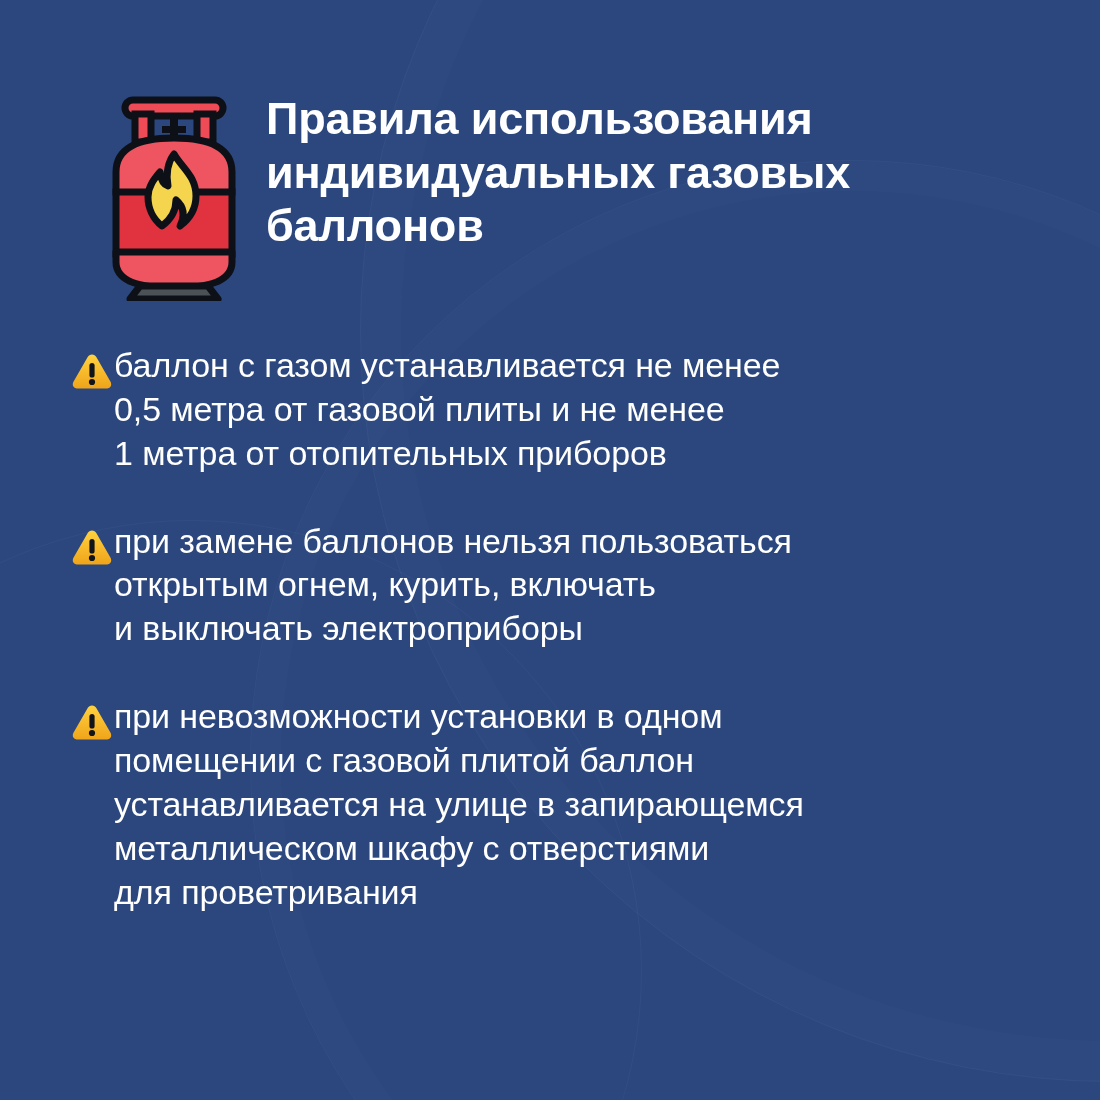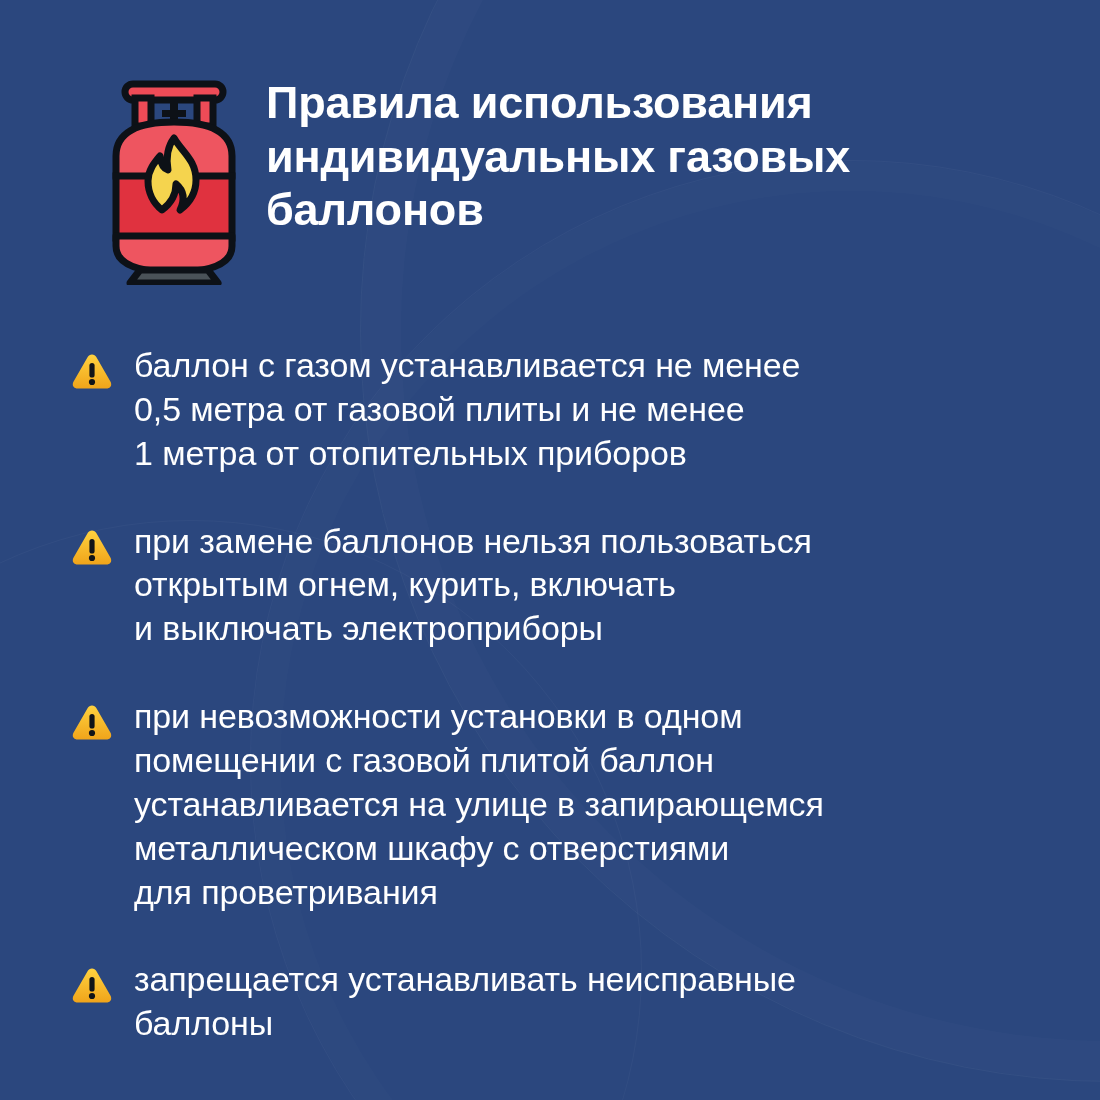--- a/index.html
+++ b/index.html
@@ -50,21 +50,21 @@
     height: 900px;
     left: -260px;
     top: 520px;
     border: 1px solid rgba(255,255,255,0.03);
   }
 
   
   .header {
     position: absolute;
     left: 104px;
-    top: 72px;
+    top: 88px;
     width: 920px;
     display: flex;
     align-items: flex-start;
     gap: 22px;
   }
   .cylinder-wrap {
     flex: 0 0 auto;
     width: 140px;
     height: 205px;
     margin-top: 8px;
@@ -89,21 +89,20 @@
   
   .rules {
     position: absolute;
     left: 70px;
     top: 344px;
     width: 960px;
   }
   .rule-item {
     display: flex;
     align-items: flex-start;
-    gap: 20px;
     margin-bottom: 44px;
   }
   .rule-item:last-child { margin-bottom: 0; }
 
   .warn-icon {
     flex: 0 0 auto;
     width: 44px;
     height: 44px;
     margin-top: 6px;
   }
@@ -222,32 +221,15 @@
           <circle cx="22" cy="32" r="3.1" fill="#111418"></circle>
         </svg>
       </span>
       <span class="rule-text">при невозможности установки в одном
 помещении с газовой плитой баллон
 устанавливается на улице в запирающемся
 металлическом шкафу с отверстиями
 для проветривания</span>
     </div>
 
-    <div class="rule-item">
-      <span class="warn-icon">
-        <svg viewBox="0 0 44 44" xmlns="http://www.w3.org/2000/svg">
-          <defs>
-            <linearGradient id="wg4" x1="0" y1="0" x2="0" y2="1">
-              <stop offset="0%" stop-color="#ffd23f"></stop>
-              <stop offset="100%" stop-color="#f0a41a"></stop>
-            </linearGradient>
-          </defs>
-          <path d="M22 4.5 C24 4.5 25.4 5.6 26.3 7.1 L40.4 31.6 C41.4 33.4 41.5 35.2 40.6 36.6 C39.7 38 38.1 38.6 36.1 38.6 L7.9 38.6 C5.9 38.6 4.3 38 3.4 36.6 C2.5 35.2 2.6 33.4 3.6 31.6 L17.7 7.1 C18.6 5.6 20 4.5 22 4.5 Z" fill="url(#wg4)"></path>
-          <rect x="19.4" y="13" width="5.2" height="14.5" rx="2.6" fill="#111418"></rect>
-          <circle cx="22" cy="32" r="3.1" fill="#111418"></circle>
-        </svg>
-      </span>
-      <span class="rule-text">запрещается устанавливать неисправные
-баллоны</span>
-    </div>
 
   </div>
 </div>
 
 </body></html>

